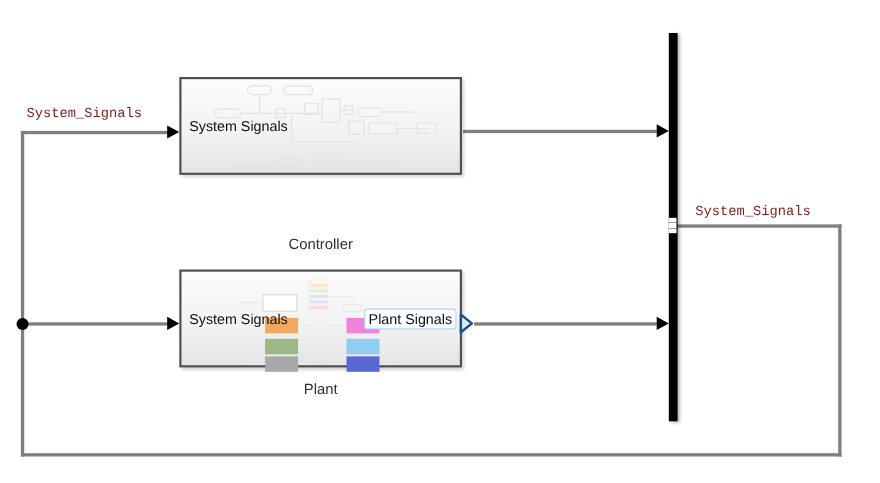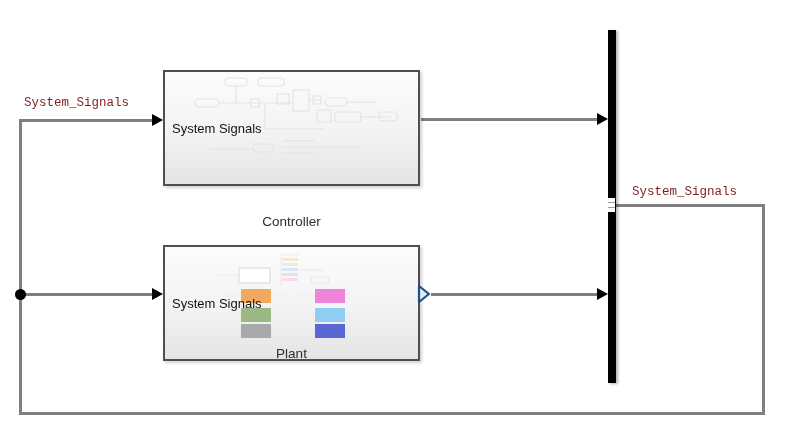--- a/index.html
+++ b/index.html
@@ -13,21 +13,21 @@
     border-top:6px solid transparent;border-bottom:6px solid transparent;
     border-left:11px solid #000;
   }
   .branch-dot{position:absolute;width:11px;height:11px;border-radius:50%;background:#000;}
   .bus-bar{position:absolute;background:#000;box-shadow:2px 1px 3px rgba(0,0,0,0.3);}
   .bus-port-mark{
     position:absolute;left:608px;top:198px;width:7px;height:14px;
     background:linear-gradient(#fff 0 4px,#9a9a9a 4px 5px,#fff 5px 9px,#9a9a9a 9px 10px,#fff 10px 14px);
   }
   .block{
-    position:absolute;box-sizing:border-box;width:257px;height:116px;
+    position:absolute;box-sizing:border-box;width:257px;height:89px;
     border:2px solid #4f4f4f;
     background:linear-gradient(180deg,#fcfcfc 0%,#f3f3f3 55%,#e4e4e4 100%);
     box-shadow:2px 2px 3px rgba(0,0,0,0.18);
   }
   .block-preview{position:absolute;left:0;top:0;pointer-events:none;}
   .port-label{
     position:absolute;top:50%;transform:translateY(-50%);
     font-size:13px;color:#111;white-space:nowrap;
   }
   .port-label.in{left:7px;}
@@ -140,20 +140,21 @@
         <rect x="150" y="42" width="30" height="14" style="fill: rgb(238, 133, 217);"></rect>
         <line x1="134" y1="68" x2="150" y2="68" stroke="#ececec"></line>
         <rect x="150" y="61" width="30" height="14" style="fill: rgb(144, 205, 242);"></rect>
         <line x1="180" y1="68" x2="196" y2="68" stroke="#ececec"></line>
         <line x1="134" y1="84" x2="150" y2="84" stroke="#ececec"></line>
         <rect x="150" y="77" width="30" height="14" style="fill: rgb(90, 104, 213);"></rect>
         <line x1="180" y1="84" x2="196" y2="84" stroke="#ececec"></line>
       </g>
     </svg>
     <span class="port-label in">System Signals</span>
+    <span class="port-label out highlighted" style="border-color: rgb(179, 214, 239);">Plant Signals</span>
   </div>
   <div class="block-name" style="left:163px;top:346px;">Plant</div>
 
   <svg class="chevron" style="left:416px;top:284px;" width="16" height="20" viewBox="0 0 16 20">
     <path d="M3 2 L13 10 L3 18 Z" stroke-width="2.2" stroke-linejoin="round" fill="#dcedf9" style="stroke: rgb(28, 79, 134);"></path>
   </svg>
 
 </div>
 
 </body></html>

